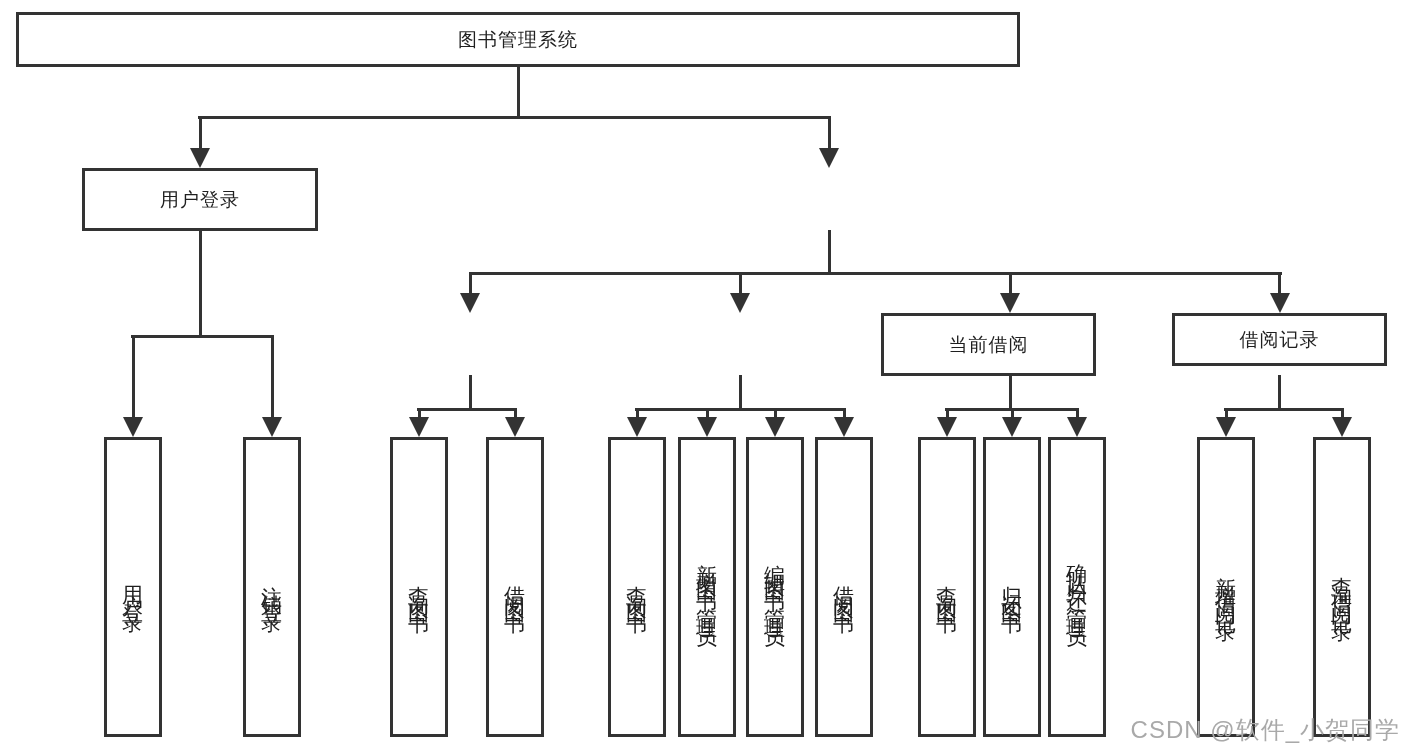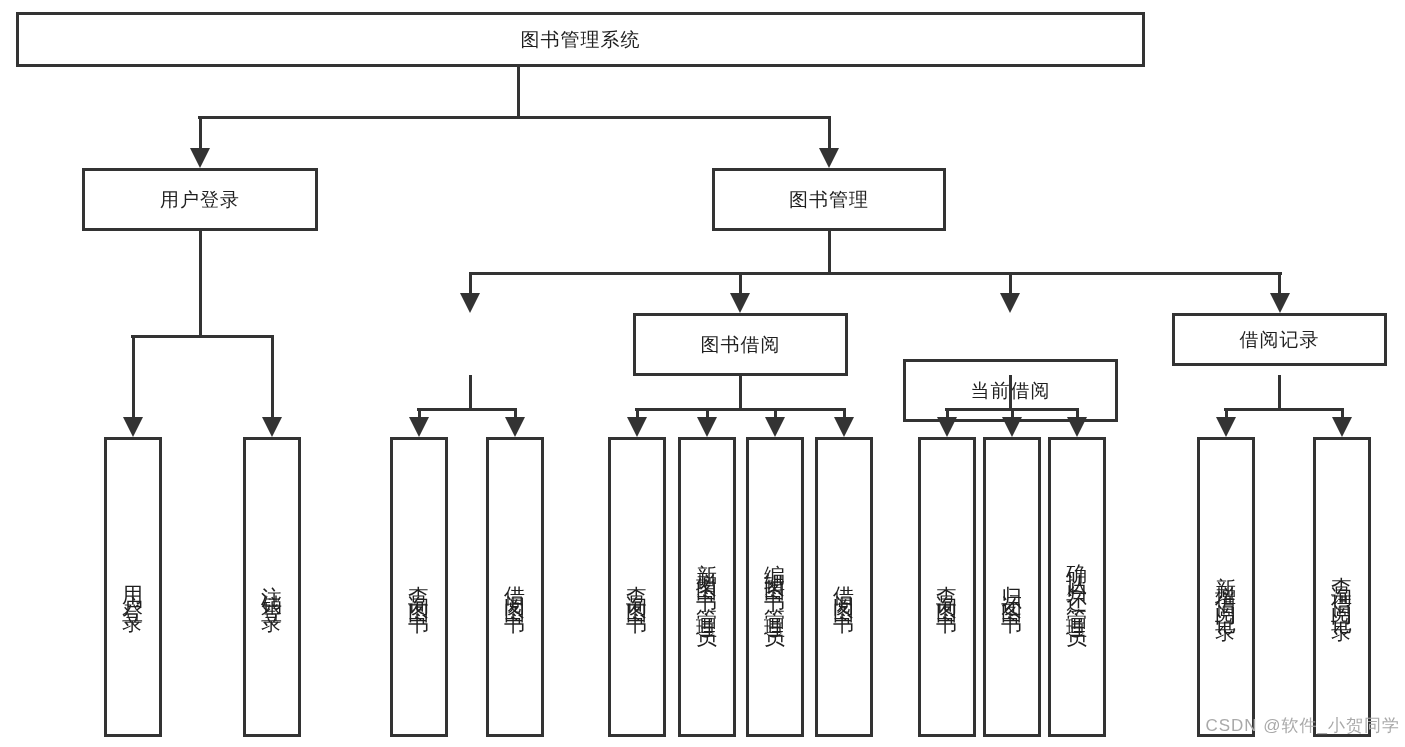--- a/index.html
+++ b/index.html
@@ -46,71 +46,65 @@
   .arrowhead {
     position: absolute; width: 0; height: 0;
     border-left: 10px solid transparent;
     border-right: 10px solid transparent;
     border-top: 20px solid var(--line);
   }
   .watermark {
     position: absolute;
     top: 714px;
     right: 5px;
-    font-size: 17px;
+    font-size: 24px;
     color: var(--watermark);
     letter-spacing: 1px;
   }
 </style>
 </head>
 <body>
 
 <div class="canvas">
 
-  <div class="node" style="left:16px; top:12px; width:1129px; height:55px;">
+  <div class="node" style="left:16px; top:12px; width:1004px; height:55px;">
     <span class="lbl">图书管理系统</span>
   </div>
 
   <div class="vline" style="left:517px; top:66px; height:52px;"></div>
   <div class="hline" style="left:198px; top:116px; width:633px;"></div>
 
   <div class="vline" style="left:199px; top:117px; height:33px;"></div>
   <div class="arrowhead" style="left:190px; top:148px;"></div>
   <div class="vline" style="left:828px; top:117px; height:33px;"></div>
   <div class="arrowhead" style="left:819px; top:148px;"></div>
 
   <div class="node" style="left:82px; top:168px; width:236px; height:63px;">
     <span class="lbl">用户登录</span>
-  </div>
-  <div class="node" style="left:712px; top:168px; width:234px; height:63px;">
-    <span class="lbl">图书管理</span>
   </div>
 
   <div class="vline" style="left:199px; top:230px; height:107px;"></div>
   <div class="hline" style="left:131px; top:335px; width:143px;"></div>
   <div class="vline" style="left:132px; top:336px; height:83px;"></div>
   <div class="arrowhead" style="left:123px; top:417px;"></div>
   <div class="vline" style="left:271px; top:336px; height:83px;"></div>
   <div class="arrowhead" style="left:262px; top:417px;"></div>
 
   <div class="vline" style="left:828px; top:230px; height:45px;"></div>
   <div class="hline" style="left:469px; top:272px; width:813px;"></div>
   <div class="vline" style="left:469px; top:274px; height:22px;"></div>
   <div class="arrowhead" style="left:460px; top:293px;"></div>
   <div class="vline" style="left:739px; top:274px; height:22px;"></div>
   <div class="arrowhead" style="left:730px; top:293px;"></div>
   <div class="vline" style="left:1009px; top:274px; height:22px;"></div>
   <div class="arrowhead" style="left:1000px; top:293px;"></div>
   <div class="vline" style="left:1278px; top:274px; height:22px;"></div>
   <div class="arrowhead" style="left:1270px; top:293px;"></div>
 
-  <div class="node" style="left:633px; top:313px; width:215px; height:63px;">
-    <span class="lbl">图书借阅</span>
-  </div>
-  <div class="node" style="left:903px; top:313px; width:215px; height:63px;margin-top:46px;">
+  <div class="node" style="left:881px; top:313px; width:215px; height:63px;">
     <span class="lbl">当前借阅</span>
   </div>
   <div class="node" style="left:1172px; top:313px; width:215px; height:53px;">
     <span class="lbl">借阅记录</span>
   </div>
 
   <div class="vline" style="left:469px; top:375px; height:36px;"></div>
   <div class="vline" style="left:739px; top:375px; height:36px;"></div>
   <div class="vline" style="left:1009px; top:375px; height:36px;"></div>
   <div class="vline" style="left:1278px; top:375px; height:36px;"></div>

